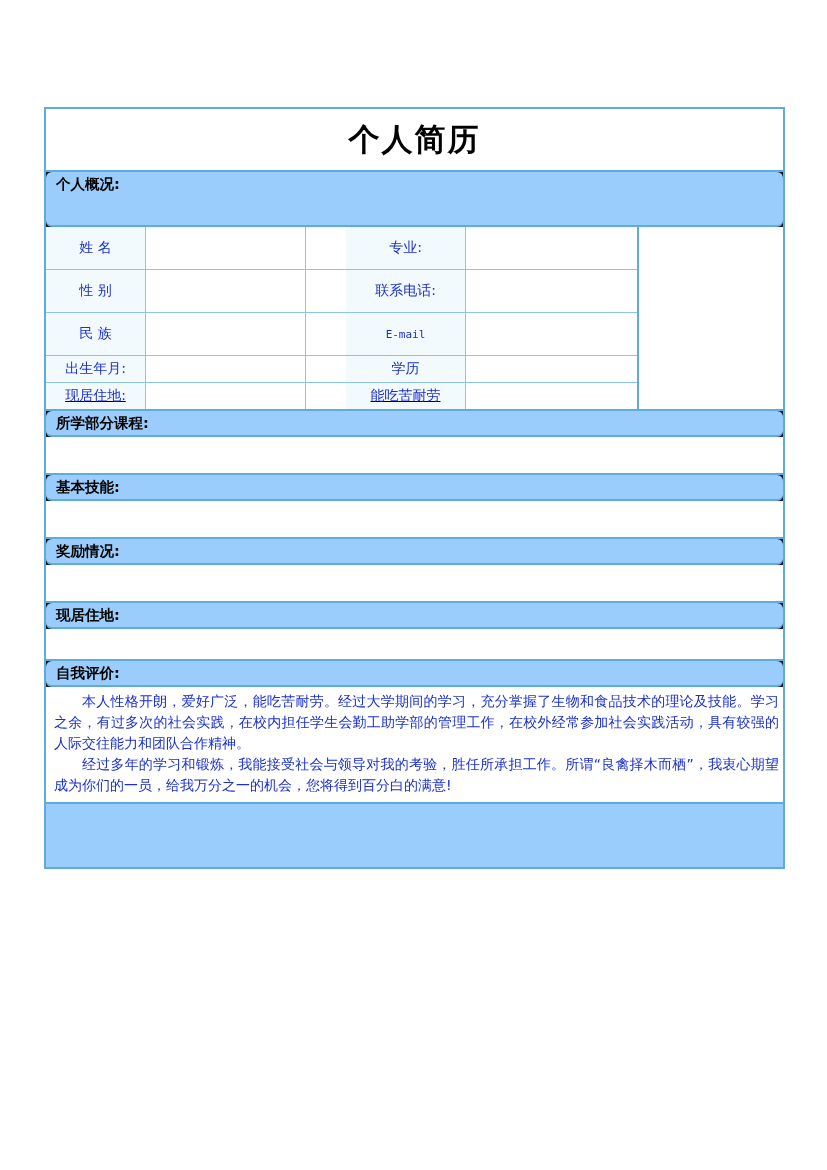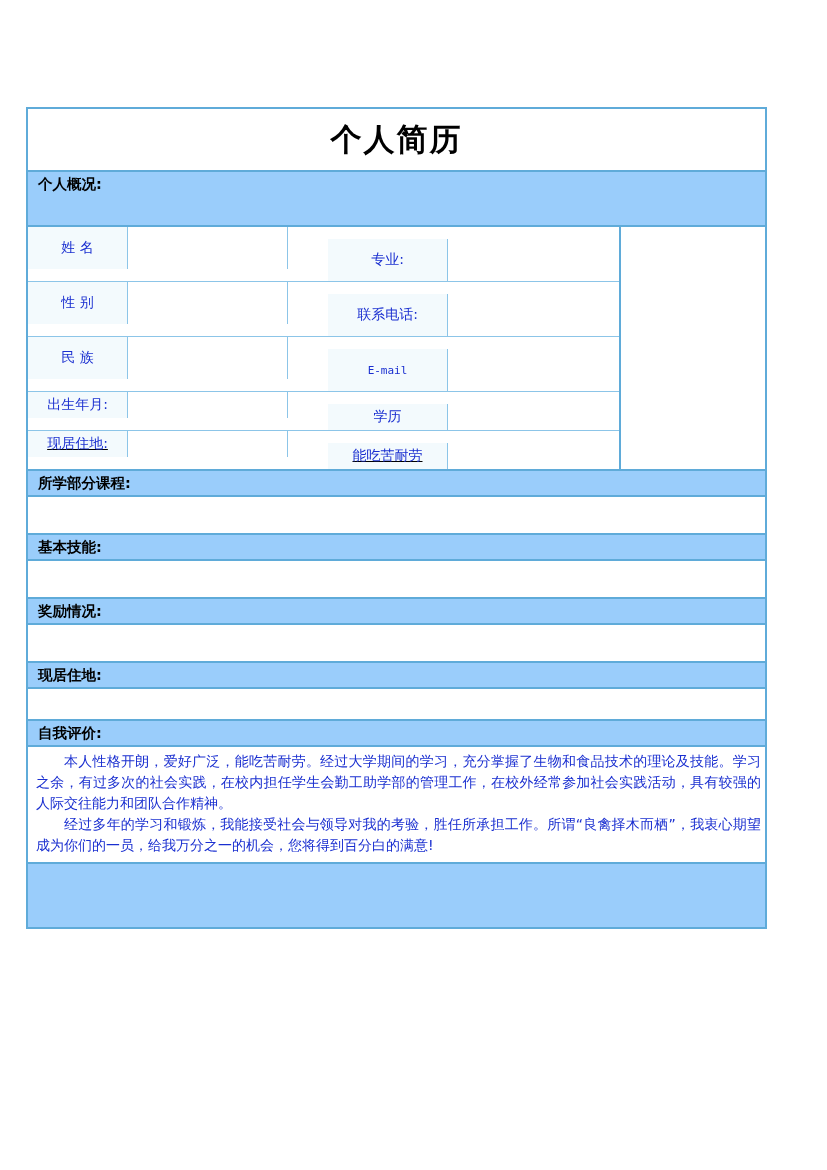--- a/index.html
+++ b/index.html
@@ -11,21 +11,21 @@
     width: 827px;
     height: 1170px;
     font-family: "DejaVu Sans", "Liberation Sans", sans-serif;
     position: relative;
     overflow: hidden;
   }
 
   
   .sheet {
     position: absolute;
-    left: 26px;
+    left: 44px;
     top: 107px;
     width: 741px;
     border: 2px solid #5fabd9;
     box-sizing: border-box;
     background: #0f172a;
   }
 
   
   .title-band {
     height: 61px;
@@ -45,20 +45,21 @@
 
   
   .sec-head {
     background: #9acdfb;
     border-bottom: 2px solid #5fabd9;
     color: #000000;
     font-weight: bold;
     font-size: 14.5px;
     padding: 3px 0 0 10px;
     box-sizing: border-box;
+    border-radius: 6px;
   }
   .sec-head.tall   { height: 55px; }
   .sec-head.normal { height: 26px; }
 
   
   .blank-strip {
     background: #ffffff;
     border-bottom: 2px solid #5fabd9;
     box-sizing: border-box;
   }
@@ -97,21 +98,21 @@
     white-space: nowrap;
   }
   .cell.label {
     background: #f3fafd;
     border-right: 1.5px solid #8cc5e8;
   }
   .cell.value { background: #ffffff; }
 
   .w-lab1 { width: 100px; }
   .w-val1 { width: 120px; border-right: 1.5px solid #8cc5e8; }
-  .w-lab2 { width: 120px; margin-top: 12px; }
+  .w-lab2 { width: 120px; }
   .w-val2 { flex: 1; }
 
   .r-tall  { height: 42px; }
   .r-short { height: 26px; }
 
   .cell .mono { font-family: "DejaVu Sans Mono", "Liberation Mono", monospace; font-size: 11px; }
 
   
   .eval-body {
     background: #ffffff;

